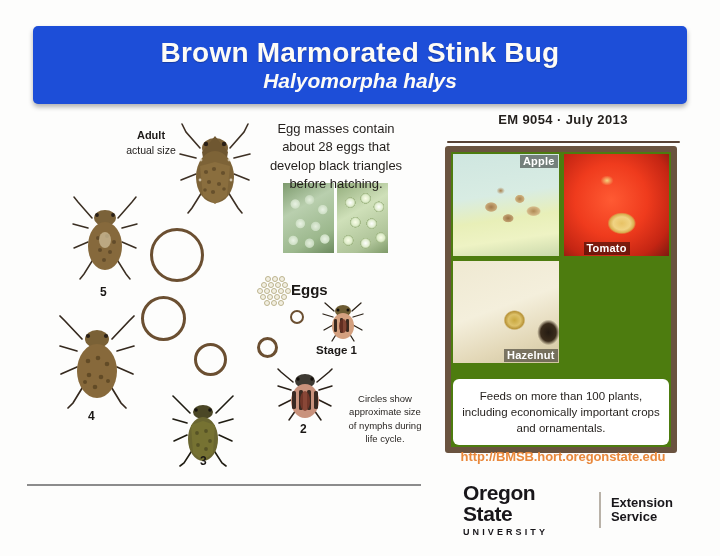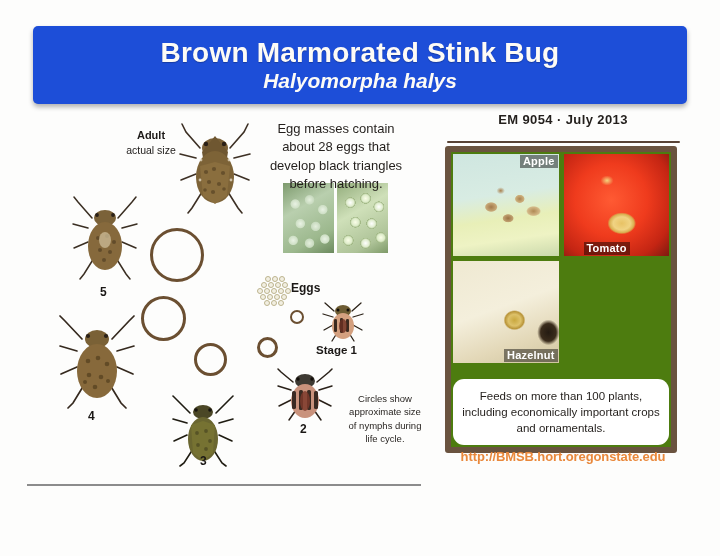--- a/index.html
+++ b/index.html
@@ -89,21 +89,21 @@
   }
   .ph-hazelnut{
     background:
       radial-gradient(ellipse 13px 12px at 58% 58%, #c9a83f 0%, #ddc169 48%, #b9953a 72%, transparent 84%),
       radial-gradient(ellipse 14px 16px at 90% 70%, #241b12 0%, #3a2c1c 55%, transparent 80%),
       linear-gradient(160deg,#efe9d2 0%,#f4efdc 45%,#e3d8b8 75%,#cfc49e 100%);
   }
 
   .photo-caption{
     position:absolute;left:2px;bottom:2px;width:calc(100% - 4px);height:66px;
-    background:#ffffff;border-radius:11px;
+    background:#ffffff;border-radius:6px;
     display:flex;align-items:center;justify-content:center;text-align:center;
     font-size:11.5px;line-height:1.42;color:#221e1b;padding:0 7px;box-sizing:border-box;
   }
 
   
   .url{
     position:absolute;left:443px;top:449px;width:240px;text-align:center;
     color:#e9883b;font-size:13px;font-weight:bold;letter-spacing:-.1px;
   }
 
@@ -133,21 +133,21 @@
   .adult-label{
     position:absolute;left:112px;top:128px;width:78px;text-align:center;
     font-size:10.5px;line-height:1.35;color:#1e1b19;
   }
   .adult-label b{font-size:11px;}
   .egg-text{
     position:absolute;left:266px;top:120px;width:140px;text-align:center;
     font-size:13px;line-height:1.42;color:#231f1c;
   }
   .eggs-label{
-    position:absolute;left:291px;top:281px;font-size:12px;font-weight:bold;color:#1c1917;
+    position:absolute;left:291px;top:281px;font-size:15px;font-weight:bold;color:#1c1917;
   }
   .stage1-label{
     position:absolute;left:316px;top:344px;font-size:11.5px;font-weight:bold;color:#1c1917;
   }
   .circles-text{
     position:absolute;left:344px;top:392px;width:82px;text-align:center;
     font-size:9.5px;line-height:1.42;color:#231f1c;
   }
   .stage-num{
     position:absolute;font-size:12px;font-weight:bold;color:#1a1715;
@@ -457,14 +457,25 @@
         <span class="photo-label lbl-br">Hazelnut</span>
       </div>
     </div>
     <div class="photo-caption">Feeds on more than 100 plants, including economically important crops and ornamentals.</div>
   </div>
 
   <a class="url" href="#" style="text-decoration:none">http://BMSB.hort.oregonstate.edu</a>
 
   <div class="footer-rule"></div>
 
+  <div class="osu">
+    <div class="osu-left">
+      <div class="osu-name">Oregon State</div>
+      <div class="osu-univ">UNIVERSITY</div>
+    </div>
+    <div class="osu-bar"></div>
+    <div class="osu-right">
+      <div class="osu-ext">Extension</div>
+      <div class="osu-serv">Service</div>
+    </div>
+  </div>
 
 </div>
 
 </body></html>

